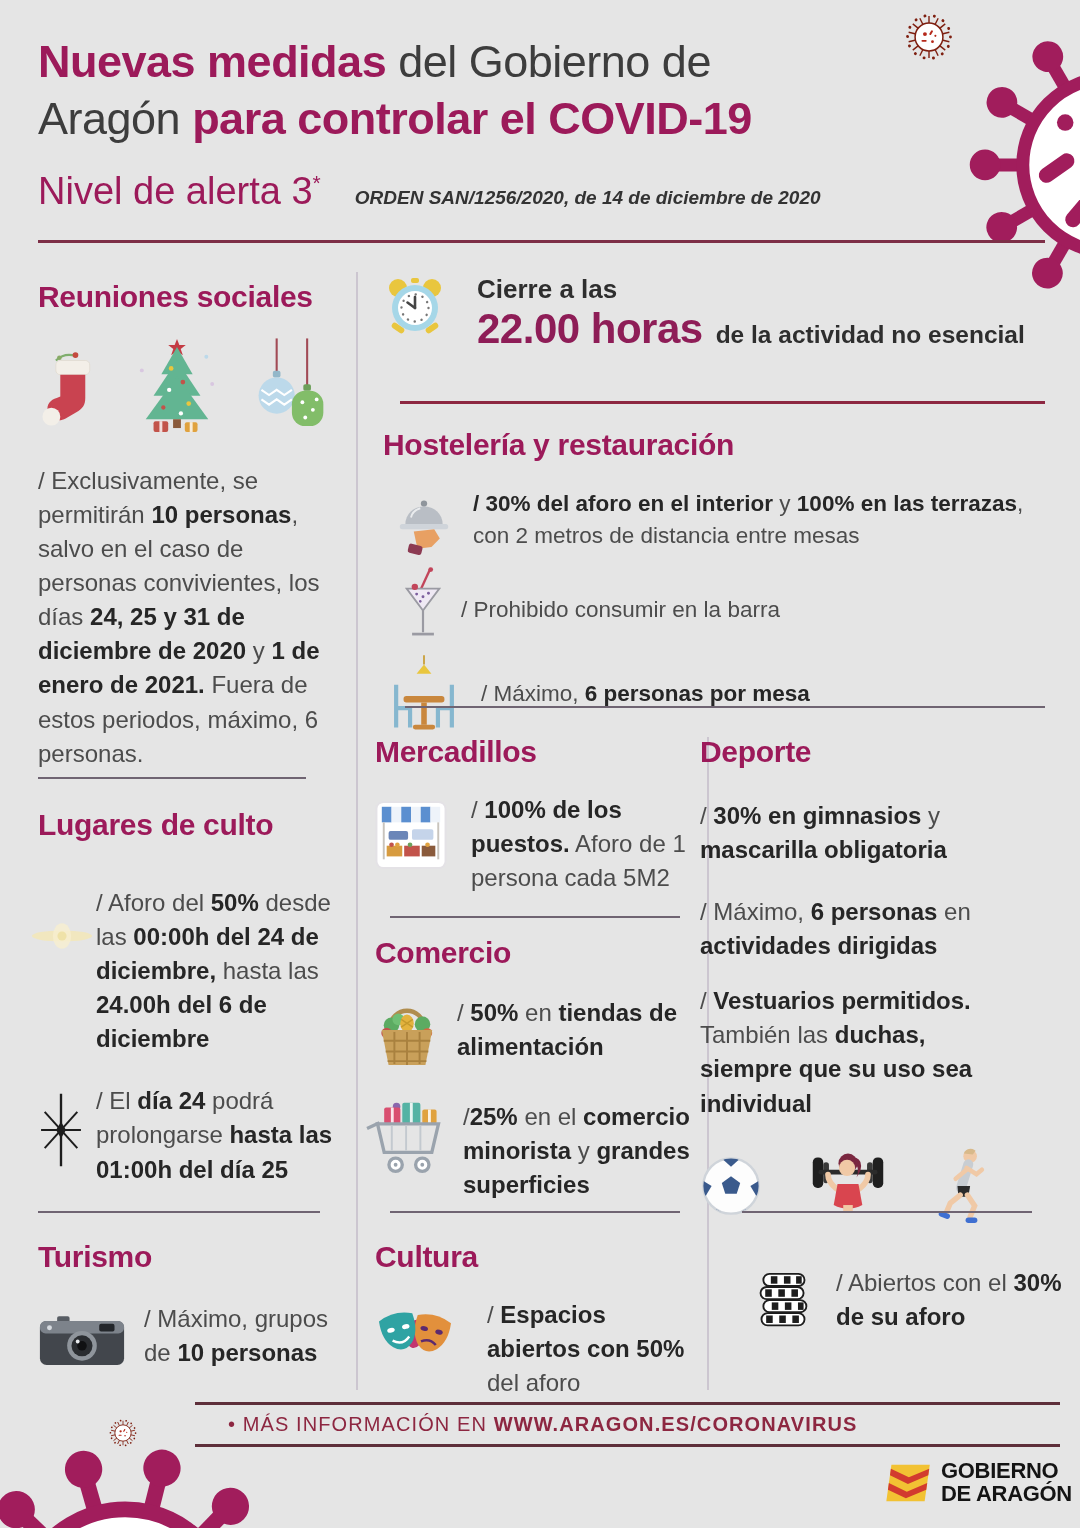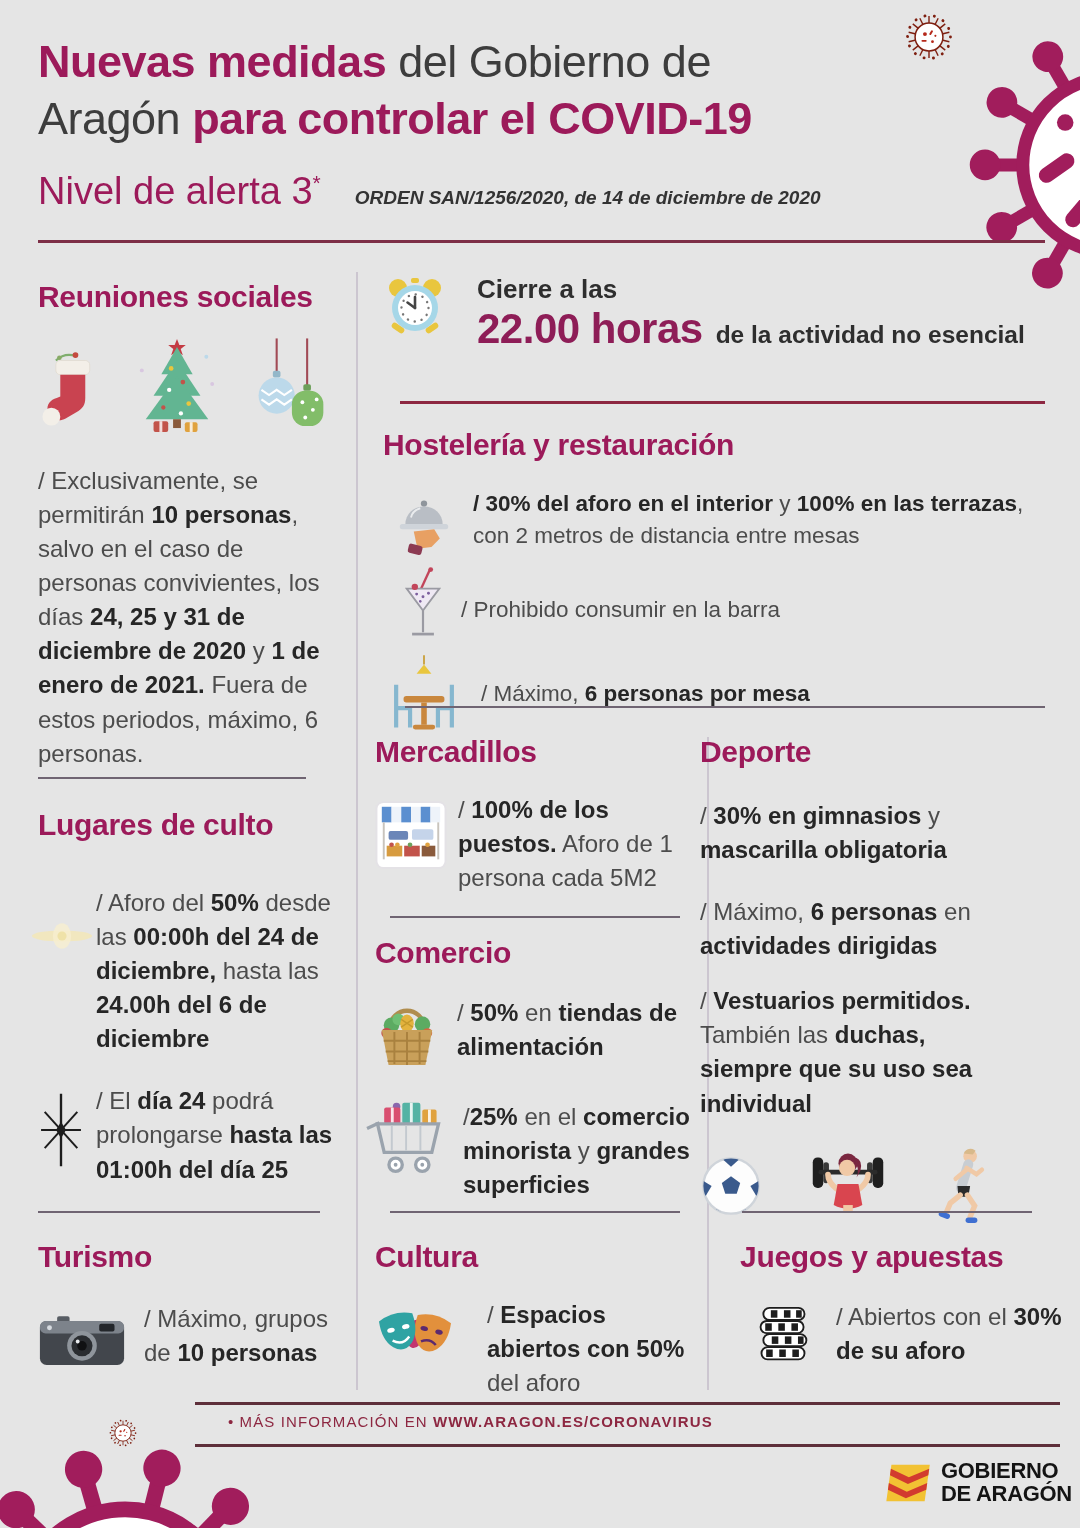--- a/index.html
+++ b/index.html
@@ -25,21 +25,21 @@
   .txt .b{font-weight:700;color:#262626;}
   .item{display:flex;align-items:flex-start;}
   .icon-box{flex:0 0 auto;}
   
   .closing-label{font-size:26px;font-weight:700;color:#2e2e2e;}
   .closing-line{display:flex;align-items:baseline;}
   .closing-time{font-size:42px;font-weight:700;color:#8e1d57;letter-spacing:-0.5px;text-align:center;}
   .closing-suffix{font-size:24.5px;font-weight:700;color:#2e2e2e;margin-left:13px;}
   .host-txt{font-size:22.5px;}
   
-  .footer-info{font-size:15px;letter-spacing:1.1px;color:#8d2741;}
+  .footer-info{font-size:20px;letter-spacing:1.1px;color:#8d2741;}
   .footer-info .b{font-weight:700;}
   .logo{display:flex;align-items:center;gap:10px;}
   .logo-text{font-size:22px;font-weight:700;color:#141414;line-height:1.04;letter-spacing:-0.3px;}
 </style>
 </head>
 <body>
 
 <div class="page">
 
   <svg class="abs" style="left:900px;top:8px;width:58px;height:58px" viewBox="-50 -50 100 100">
@@ -292,21 +292,21 @@
         <rect x="14" y="33" width="20" height="9" rx="2" fill="#6b86b8"></rect>
         <rect x="38" y="31" width="22" height="11" rx="2" fill="#c5d4ea"></rect>
         <rect x="12" y="48" width="16" height="11" fill="#d79b3f"></rect>
         <rect x="30" y="48" width="16" height="11" fill="#c2534a"></rect>
         <rect x="48" y="48" width="14" height="11" fill="#8a5a3b"></rect>
         <circle cx="17" cy="47" r="2.4" fill="#c2534a"></circle>
           <circle cx="23" cy="47" r="2.4" fill="#e0a23f"></circle>
         <circle cx="36" cy="47" r="2.4" fill="#6da05a"></circle>
           <circle cx="54" cy="47" r="2.4" fill="#e0a23f"></circle>
       </svg>
-      <div class="txt" style="width:225px;margin-left:11px"><span>/ </span><span class="b">100% de los puestos.</span><span> Aforo de 1 persona cada 5M2</span></div>
+      <div class="txt" style="width:225px;margin-left:24px"><span>/ </span><span class="b">100% de los puestos.</span><span> Aforo de 1 persona cada 5M2</span></div>
     </div>
   </div>
 
   <div class="hr" style="left:390px;top:916px;width:290px"></div>
 
   <div class="abs" style="left:375px;top:936px;width:320px">
     <div class="sec-title">Comercio</div>
     <div class="item" style="margin-top:26px">
       <svg class="icon-box" width="64" height="74" viewBox="0 0 66 74">
         <path d="M16,30 a17,16 0 0 1 34,0" fill="none" stroke="#b08d4e" stroke-width="4.5"></path>
@@ -415,21 +415,20 @@
         <path d="M37,54 L45,66 L40,78" stroke="#f0c9a6" stroke-width="6" fill="none" stroke-linecap="round"></path>
         <rect x="5" y="73" width="13" height="6" rx="3" fill="#3f6fd1" transform="rotate(22 11 76)"></rect>
         <rect x="35" y="79" width="13" height="6" rx="3" fill="#3f6fd1"></rect>
       </svg>
     </div>
   </div>
 
   <div class="hr" style="left:742px;top:1211px;width:290px"></div>
 
   <div class="abs" style="left:740px;top:1240px;width:322px">
-    <div class="sec-title">Juegos y apuestas</div>
     <div class="item" style="margin-top:26px">
       <svg class="icon-box" width="58" height="66" viewBox="0 0 62 68" style="margin:2px 0 0 14px">
         <g>
           <g transform="translate(8,47)">
               <rect width="46" height="13" rx="6.5" fill="#fff" stroke="#1d1d1d" stroke-width="2"></rect>
             <rect x="5" y="2.5" width="7" height="8" fill="#1d1d1d"></rect>
               <rect x="19" y="2.5" width="7" height="8" fill="#1d1d1d"></rect>
               <rect x="33" y="2.5" width="7" height="8" fill="#1d1d1d"></rect>
             </g>
           <g transform="translate(10,33)">

